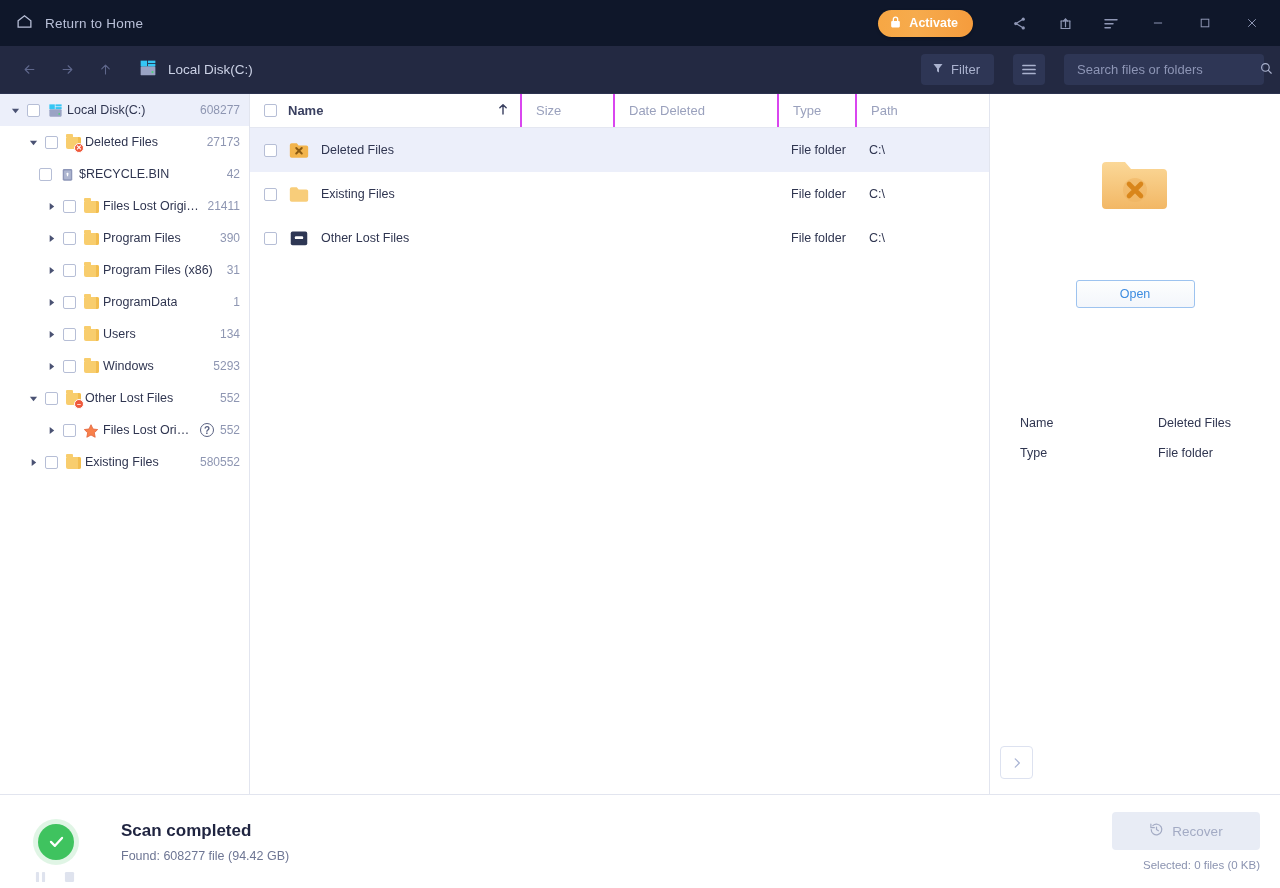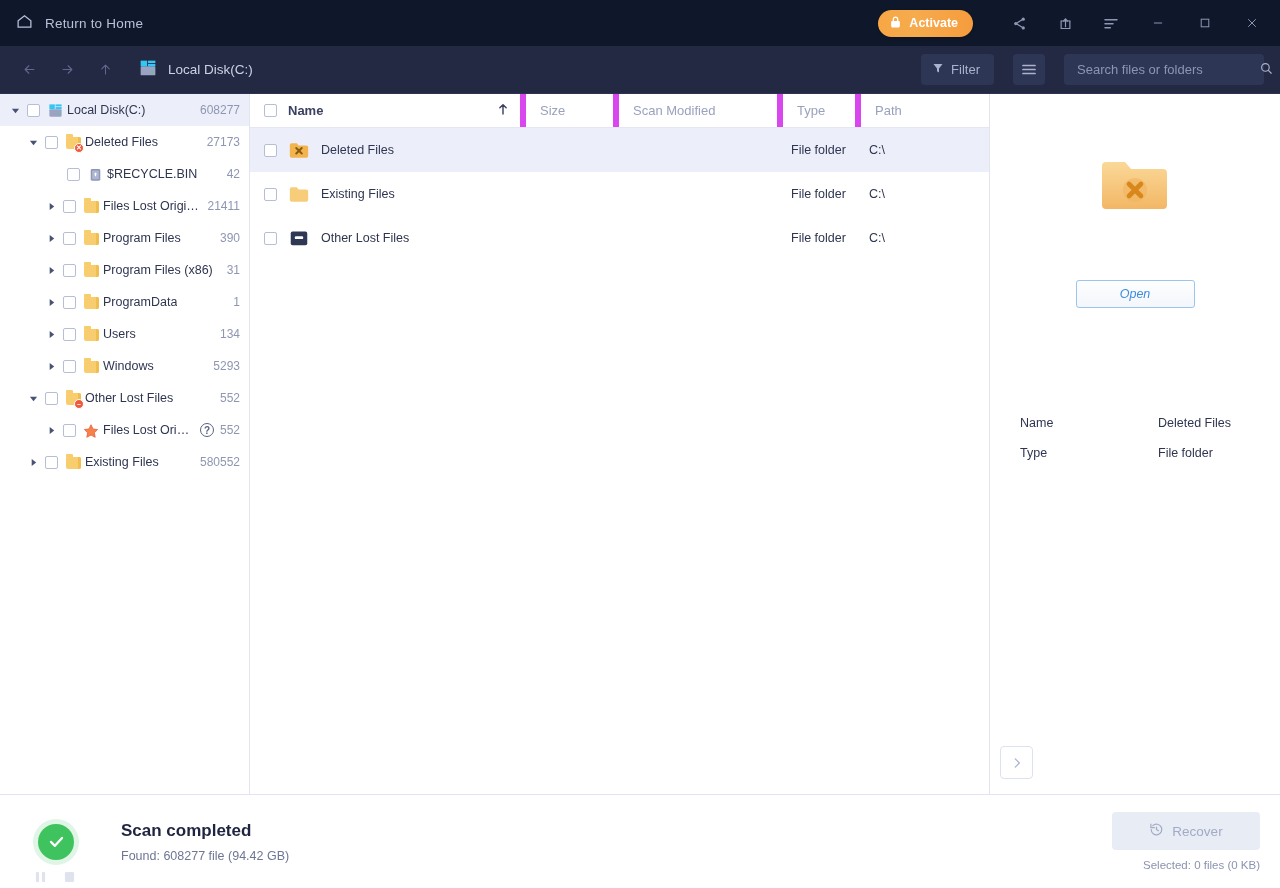--- a/index.html
+++ b/index.html
@@ -96,21 +96,21 @@
   }
 
   
   .filelist { flex: 1; display: flex; flex-direction: column; min-width: 0; background: #fff; border-right: 1px solid #e2e5ef; }
   .fl-head {
     height: 34px; flex: 0 0 34px; display: flex; align-items: center;
     border-bottom: 1px solid #e4e7f1; background: #fff; font-size: 13px;
     color: #3a4060; font-weight: bold;
   }
   .fl-head .col { display: flex; align-items: center; height: 100%; padding-left: 14px; position: relative; }
-  .fl-head .col + .col { border-left: 6px solid #d946ef; color: #9aa1bd; font-weight: normal; }
+  .fl-head .col + .col { border-left: 2px solid #d946ef; color: #9aa1bd; font-weight: normal; }
   .col-name { flex: 0 0 270px; }
   .col-size { flex: 0 0 93px; }
   .col-date { flex: 0 0 164px; }
   .col-type { flex: 0 0 78px; }
   .col-path { flex: 1; }
   .fl-head .hcbox { width: 13px; height: 13px; border: 1px solid #b6bed6; border-radius: 2px; background:#fff; margin-right: 11px; }
   .sort-arrow { margin-left: auto; margin-right: 12px; color: #3a4060; font-size: 12px; }
 
   .fl-row {
     height: 44px; flex: 0 0 44px; display: flex; align-items: center;
@@ -125,21 +125,21 @@
 
   
   .preview {
     width: 290px; flex: 0 0 290px; background: #fff; position: relative;
     display: flex; flex-direction: column; align-items: center; padding-top: 60px;
   }
   .big-icon { width: 72px; height: 62px; position: relative; }
   .open-btn {
     width: 119px; height: 28px; margin-top: 64px; border: 1px solid #9dc3ef;
     border-radius: 3px; background: linear-gradient(180deg,#fdfefe,#f3f6fb);
-    color: #3e8ce0; font-size: 12.5px; display: flex; align-items: center; justify-content: center; font-style: italic;
+    color: #3e8ce0; font-size: 12.5px; display: flex; align-items: center; justify-content: center;
   }
   .meta { width: 100%; padding: 0 30px; margin-top: 108px; }
   .meta-row { display: flex; font-size: 12.5px; color: #2f3550; margin-bottom: 16px; }
   .meta-key { flex: 0 0 138px; }
   .expand-btn {
     position: absolute; left: 10px; bottom: 15px; width: 33px; height: 33px;
     border: 1px solid #dde2f0; border-radius: 4px; background: #fff;
     display: flex; align-items: center; justify-content: center; color: #a9b4d4;
   }
 
@@ -339,21 +339,21 @@
             </svg>
           </span>
           <span class="cbox"></span>
           <span class="ticon">
             <span class="folder-sm"></span>
             <span class="badge">✕</span>
           </span>
           <span class="tlabel">Deleted Files</span>
           <span class="tcount">27173</span>
         </div>
-        <div class="tree-row" style="padding-left:48px">
+        <div class="tree-row" style="padding-left:20px">
           <span class="caret empty"></span>
           <span class="cbox"></span>
           <span class="ticon">
             <svg class="bin-sm" viewBox="0 0 22 22">
               <rect x="4" y="3" width="14" height="17" rx="2" fill="#8d96b8"></rect>
               <rect x="6" y="5" width="10" height="13" rx="1" fill="#aeb6d0"></rect>
               <path d="M11 8 l2.5 2.5 h-1.6 v3 h-1.8 v-3 H8.5 Z" fill="#fff"></path>
             </svg>
           </span>
           <span class="tlabel">$RECYCLE.BIN</span>
@@ -490,21 +490,21 @@
           <span class="sort-arrow">
             <svg width="10" height="12" viewBox="0 0 12 14" stroke="currentColor" fill="none" stroke-width="1.7" stroke-linecap="round" stroke-linejoin="round">
                 <path d="M6 13 V2 M2.2 5.6 L6 1.8 L9.8 5.6"></path>
               </svg>
           </span>
         </div>
         <div class="col col-size">
             <span>Size</span>
           </div>
         <div class="col col-date">
-            <span>Scan Modified</span>
+            <span>Date Deleted</span>
           </div>
         <div class="col col-type">
             <span>Type</span>
           </div>
         <div class="col col-path">
             <span>Path</span>
           </div>
       </div>
       <div class="fl-scroll" id="filerows">
           <div class="fl-row selected">

